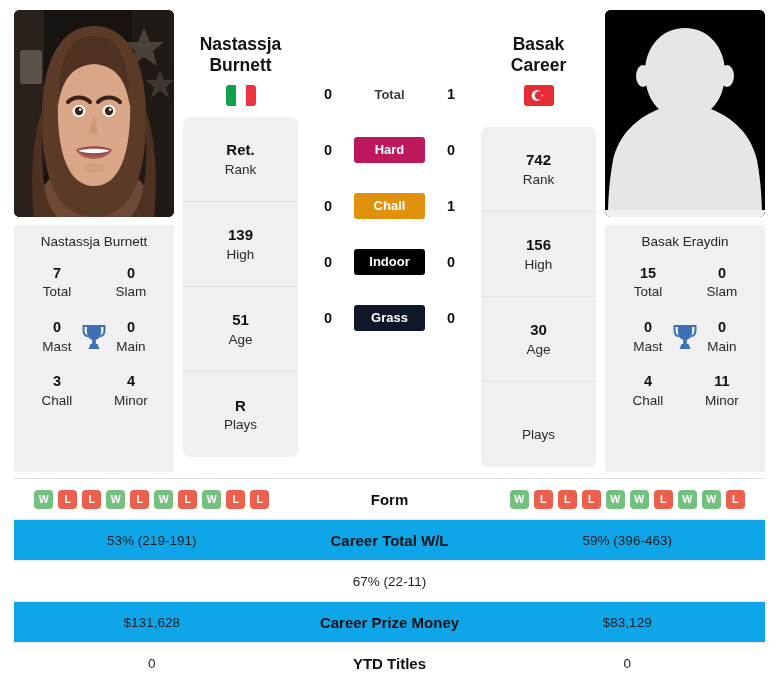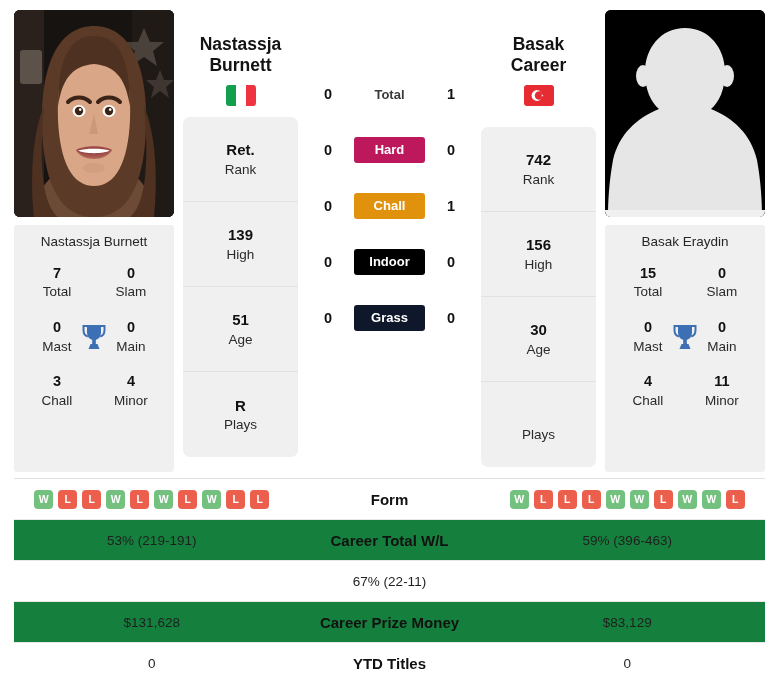--- a/index.html
+++ b/index.html
@@ -188,21 +188,21 @@
     top: 478px;
     border-top: 1px solid #e0e0e0;
   }
   .trow {
     display: flex;
     align-items: center;
     height: 41px;
     border-bottom: 1px solid #e8e8e8;
     background: #ffffff;
   }
-  .trow.alt { background: #15803d; }
+  .trow.alt { background: #0ea5e9; }
   .trow:last-child { border-bottom: none; }
   .tcell {
     flex: 1 1 0;
     text-align: center;
     font-size: 13.5px;
     color: #1f1f1f;
   }
   .tcell.mid {
     font-weight: bold;
     font-size: 15px;

